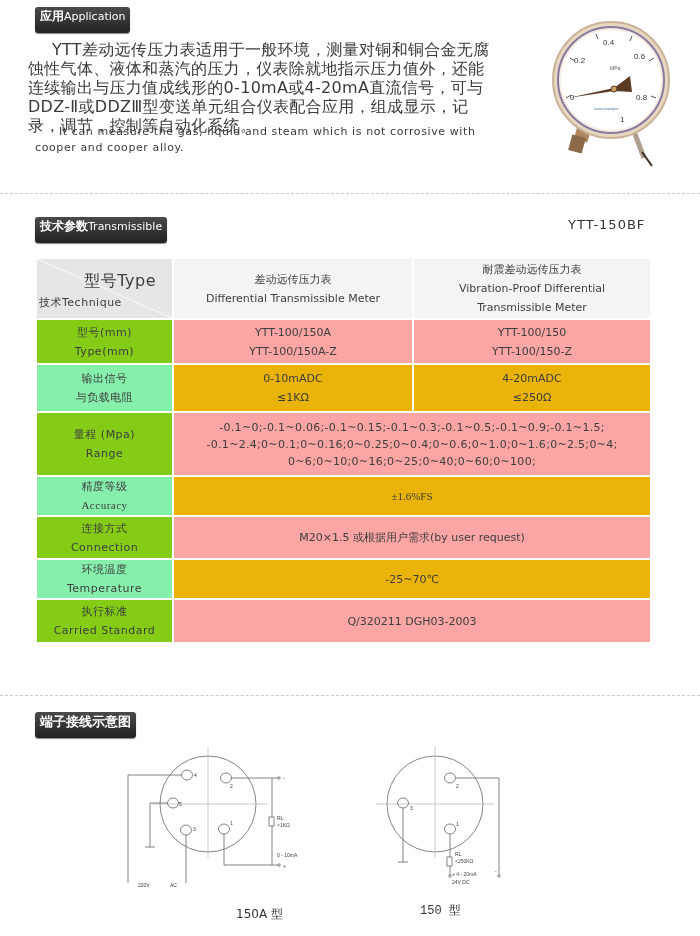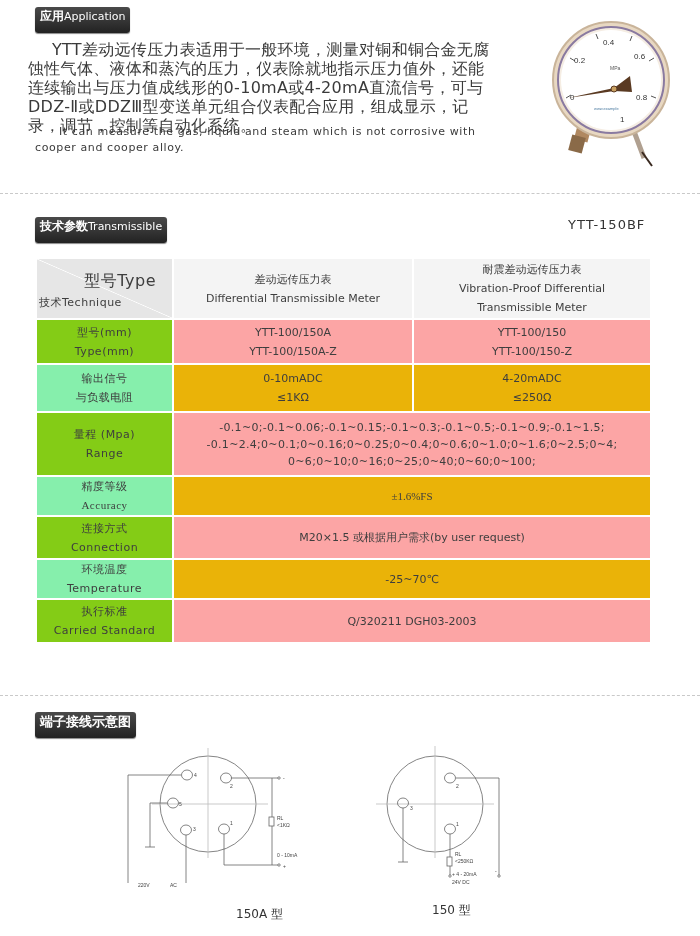--- a/index.html
+++ b/index.html
@@ -287,13 +287,13 @@
       <text x="40" y="70">3</text>
       <text x="86" y="86">1</text>
       <text x="85" y="116">RL</text>
       <text x="85" y="123">&lt;250KΩ</text>
       <text x="82" y="136">+ 4 - 20mA</text>
       <text x="82" y="144">24V   DC</text>
       <text x="125" y="133">-</text>
     </g>
   </svg>
 </div>
-<div class="diagram-caption" style="left:432px;top:902px;">150 型</div>
+<div class="diagram-caption" style="left:420px;top:902px;font-family:Liberation Mono, monospace;">150 型</div>
 
 </body></html>

